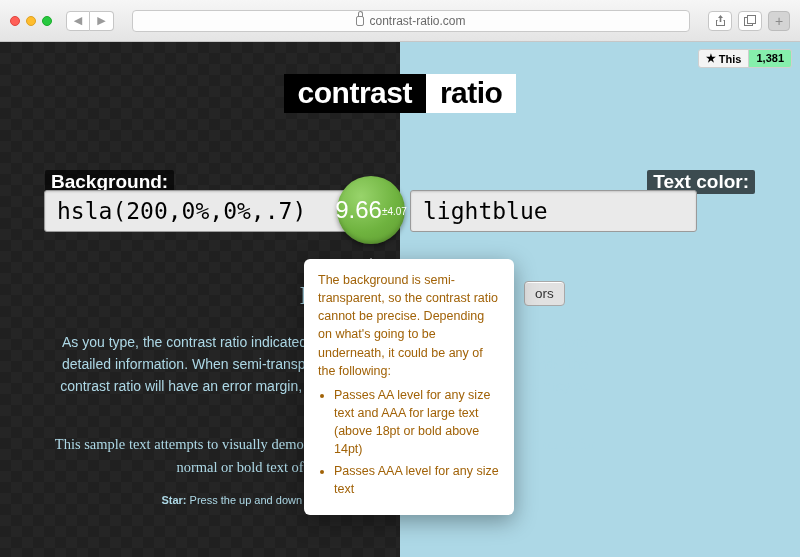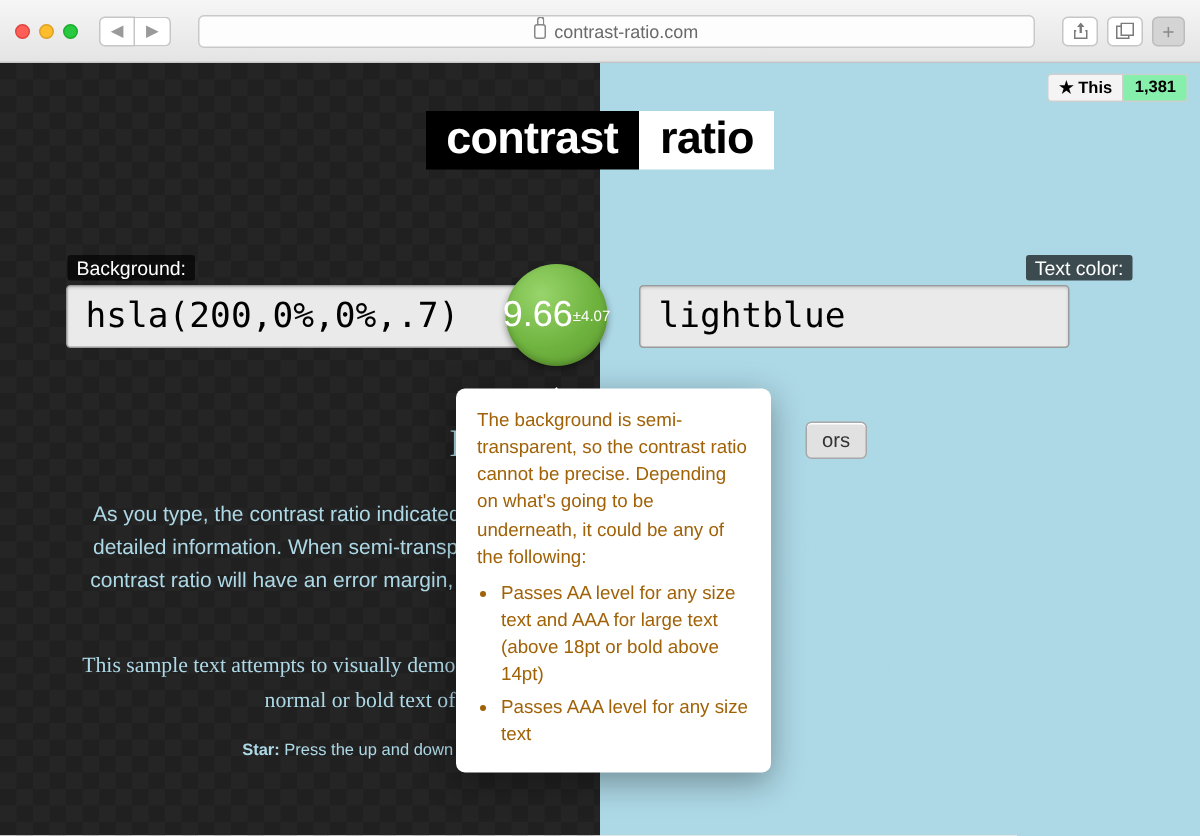--- a/index.html
+++ b/index.html
@@ -43,28 +43,28 @@
   .title { display:inline-block; font-weight:800; font-size:30px; letter-spacing:-.5px; }
   .t1 { background:#000; color:#fff; padding:2px 14px 4px; }
   .t2 { background:#fff; color:#000; padding:2px 14px 4px;margin-top:29px; }
 
   
   .star { position:absolute; top:7px; right:8px; display:flex; font-size:11px; }
   .star .lbl  { background:#f4f4f4; border:1px solid #cfcfcf; border-radius:3px 0 0 3px; padding:2px 7px; display:flex; align-items:center; gap:3px; font-weight:600; }
   .star .cnt  { background:#86efac; border:1px solid #cfcfcf; border-left:none; border-radius:0 3px 3px 0; padding:2px 7px; font-weight:600; }
 
   
-  .lab { position:absolute; top:128px; font-size:13px; font-weight:400; color:#fff; background:rgba(0,0,0,.65); padding:1px 6px; border-radius:2px; }
+  .lab { position:absolute; top:128px; font-size:19px; font-weight:700; color:#fff; background:rgba(0,0,0,.65); padding:1px 6px; border-radius:2px; }
   .lab.bg { left:45px; }
   .lab.fg { right:45px; }
 
   
   .inp { position:absolute; top:148px; height:42px; border:1px solid #9a9a9a; background:#eaeaea; border-radius:3px; font-family:Menlo, Consolas, monospace; font-size:23px; padding:4px 12px; color:#000; display:flex; align-items:center; box-shadow:inset 0 1px 2px rgba(0,0,0,.15); }
   .inp.bg { left:44px;  width:304px; }
-  .inp.fg { left:426px; width:287px; }
+  .inp.fg { left:410px; width:287px; }
 
   
   .circle { position:absolute; left:337px; top:134px; width:68px; height:68px; border-radius:50%;
             background:radial-gradient(circle at 35% 30%, #98d46b 0%, #6fb33f 55%, #5d992f 100%);
             box-shadow:0 2px 5px rgba(0,0,0,.4), inset 0 -2px 4px rgba(0,0,0,.2);
             display:flex; flex-direction:row; align-items:center; justify-content:center; color:#fff; z-index:5; }
   .circle .big { font-size:24px; font-weight:300; line-height:1; }
   .circle .sm  { font-size:10px; margin-top:2px; }
   .circle::after { content:""; position:absolute; bottom:-9px; left:50%; transform:translateX(-50%);
                    border:8px solid transparent; border-top:10px solid #fff; z-index:7; top:auto; }
@@ -74,21 +74,21 @@
 
   
   .tip { position:absolute; left:304px; top:217px; width:210px; background:#fff; border-radius:6px;
          box-shadow:0 6px 22px rgba(0,0,0,.35); padding:12px 14px; font-size:12.5px; line-height:1.45; color:#a16207; z-index:6; }
   .tip::before { content:""; position:absolute; top:-10px; left:58px; border:9px solid transparent; border-bottom:11px solid #fff; }
   .tip p { margin-bottom:6px; }
   .tip ul { padding-left:16px; }
   .tip li { margin-bottom:4px; }
 
   
-  .swapbtn { position:absolute; left:537px; top:239px; background:#e1e1e1; border:1px solid #a8a8a8; border-radius:4px; padding:4px 10px; font-size:13.5px; color:#333; box-shadow:0 1px 0 #fff inset; }
+  .swapbtn { position:absolute; left:524px; top:239px; background:#e1e1e1; border:1px solid #a8a8a8; border-radius:4px; padding:4px 10px; font-size:13.5px; color:#333; box-shadow:0 1px 0 #fff inset; }
 
   
   .body { position:absolute; left:45px; top:234px; width:560px; color:#a9c7d9; color:#b6d9ea; color:#ADD8E6; text-align:center; font-size:14px; line-height:1.55; }
   .body h2 { font-family:Georgia, "Times New Roman", serif; font-weight:400; color:#ADD8E6; font-size:26px; margin-bottom:16px; }
   .body p  { margin-bottom:14px; }
   .body .serif { font-family:Georgia, serif; font-size:14.5px; }
   .body .hint { font-size:11px; }
   .body .hint b { font-weight:700; }
   
   .body, .body * { color:#ADD8E6; }

